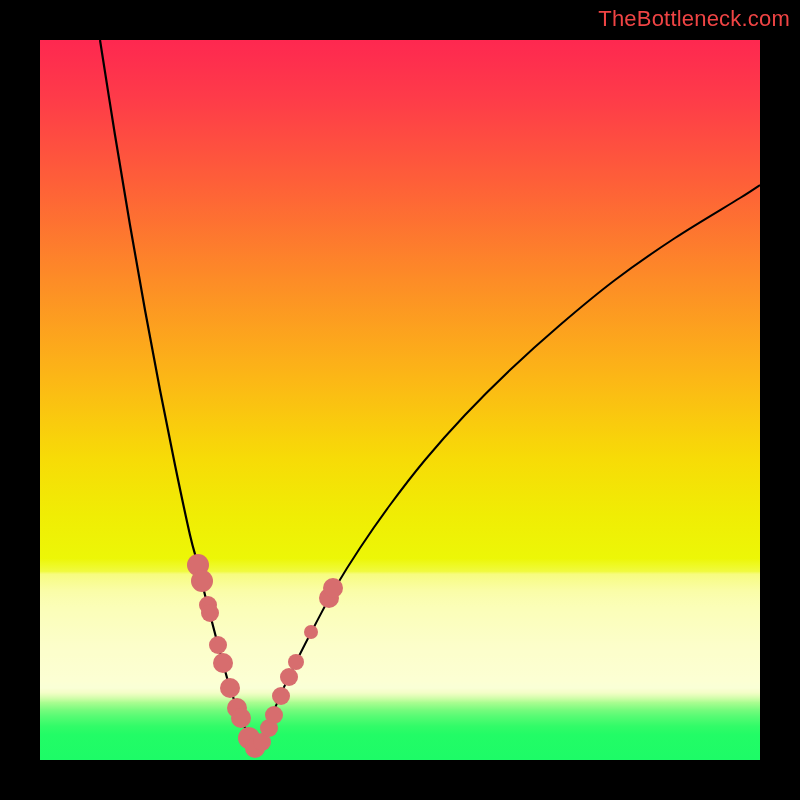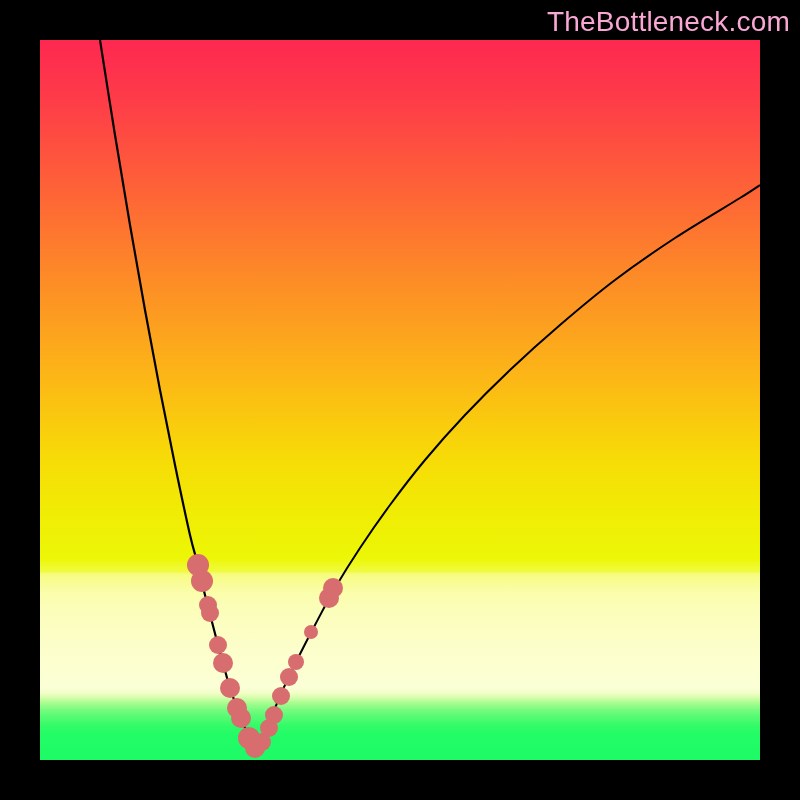--- a/index.html
+++ b/index.html
@@ -64,22 +64,22 @@
       rgba(255,255,255,0.5) 84%,
       rgba(255,255,255,0.55) 90%,
       rgba(255,255,255,0) 92%
     );
     mix-blend-mode: screen;
   }
   .watermark {
     position: absolute;
     top: 6px;
     right: 10px;
-    color: #f9a8d4;
-    font-size: 28px;
+    color: #ef4444;
+    font-size: 22px;
     font-weight: 400;
     letter-spacing: 0.2px;
     user-select: none;
   }
   svg.curve {
     position: absolute;
     inset: 0;
   }
   .dot {
     fill: #d76d6e;

